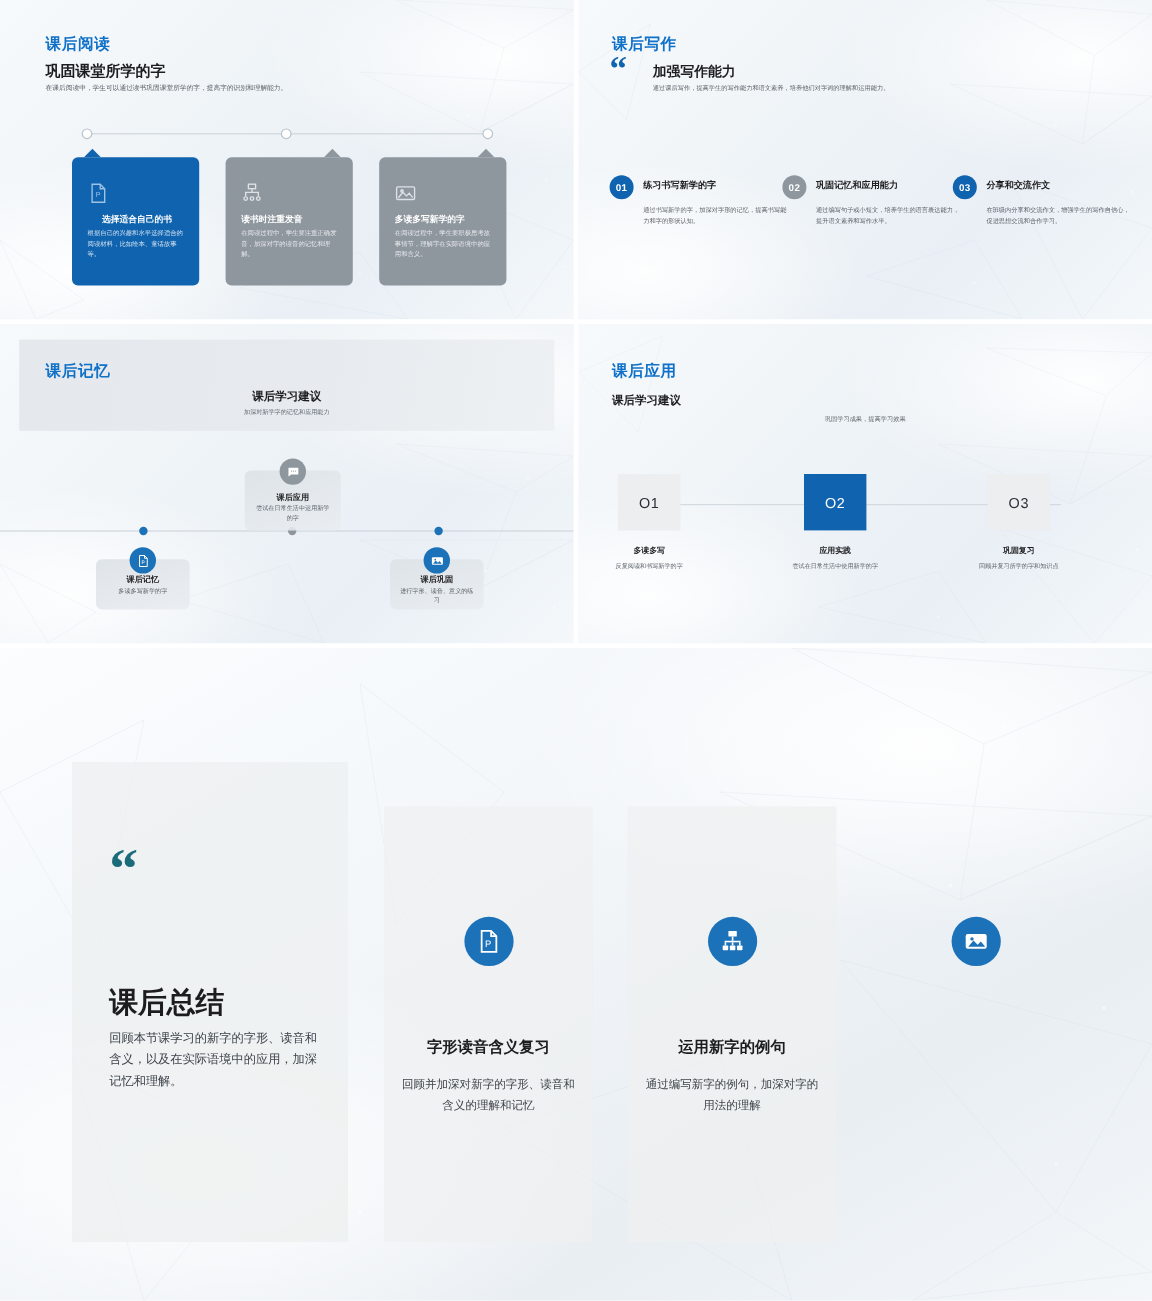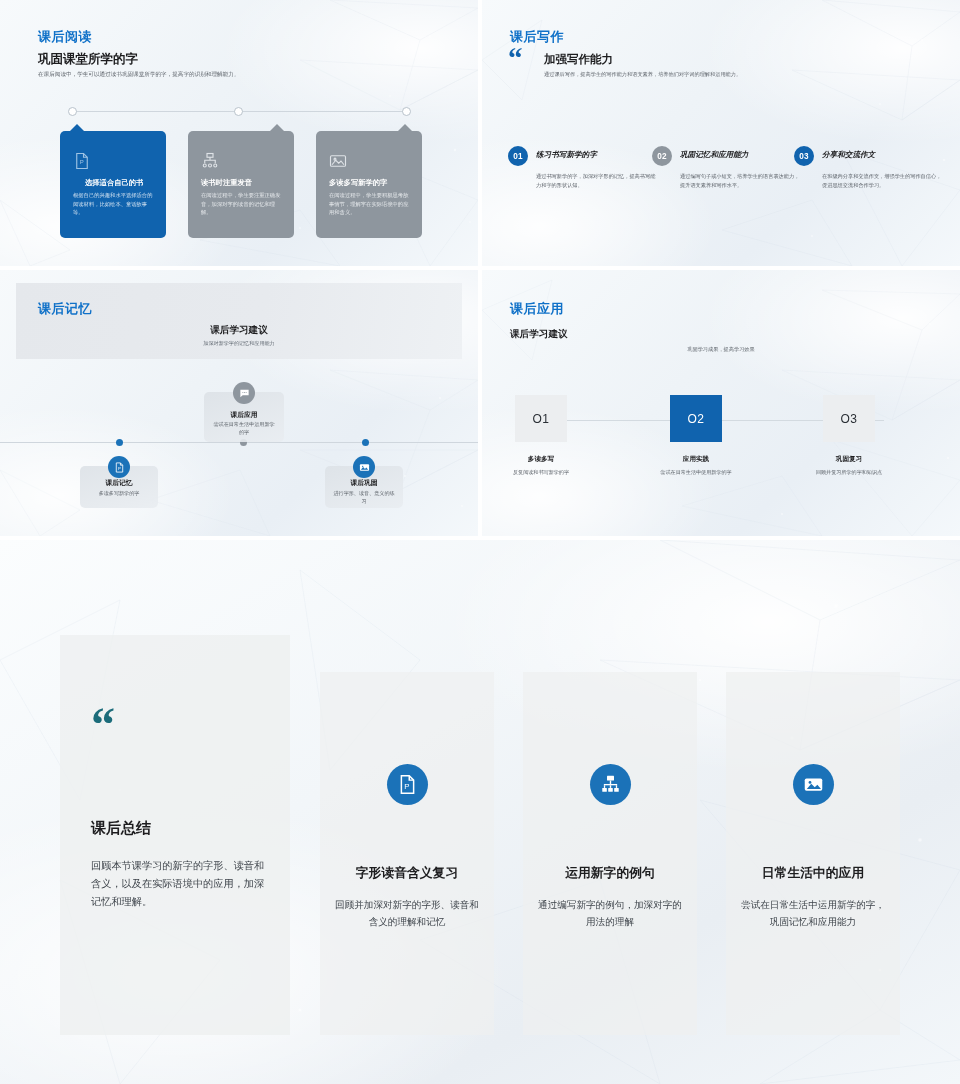--- a/index.html
+++ b/index.html
@@ -64,21 +64,21 @@
   #p2 .lead { position:absolute; left:62px; top:70px; width:270px; font-size:5.2px; color:#5b6168; line-height:1.72; }
 
   .wstep { position:absolute; top:146px; width:152px; }
   .wstep .num {
     position:absolute; left:0; top:0; width:20px; height:20px; border-radius:50%;
     color:#fff; font-size:8.2px; font-weight:bold; display:flex;
     align-items:center; justify-content:center; letter-spacing:.3px;
   }
   .wstep .num.b { background:#1063ae; }
   .wstep .num.g { background:#8e969e; }
-  .wstep .wt { position:absolute; left:28px; top:4px; font-size:7.6px; font-weight:bold; color:#1d1d1f; white-space:nowrap;font-style:italic; }
+  .wstep .wt { position:absolute; left:28px; top:4px; font-size:7.6px; font-weight:bold; color:#1d1d1f; white-space:nowrap; }
   .wstep .wd { position:absolute; left:28px; top:26px; width:124px; font-size:5.2px; color:#5b6168; line-height:1.72; }
 
   
   #p3 { left:0; top:270px; width:478px; height:266px; }
   #p3 .band {
     position:absolute; left:16px; top:13px; width:446px; height:76px;
     background:linear-gradient(100deg,#e5e8ec 0%, #e7eaee 55%, #eef1f4 100%);
   }
   #p3 .sec-title { position:absolute; left:38px; top:30px; font-size:13px; z-index:3; }
   #p3 .mh { position:absolute; left:0; right:0; top:54px; text-align:center; font-size:9.6px; font-weight:bold; color:#1d1d1f; z-index:3; }
@@ -115,21 +115,21 @@
   #p5 { left:0; top:540px; width:960px; height:544px;
     background:
       radial-gradient(ellipse 55% 45% at 80% 15%, rgba(255,255,255,.95), rgba(255,255,255,0) 62%),
       radial-gradient(ellipse 55% 50% at 18% 80%, rgba(255,255,255,.92), rgba(255,255,255,0) 64%),
       linear-gradient(150deg, #fbfdfe 0%, #f2f6f9 40%, #e9eef3 72%, #f3f7fa 100%);
   }
   .bigcard { position:absolute; left:60px; top:635px; width:230px; height:400px;
              background:rgba(238,240,240,.80); }
   .bigcard .bq { position:absolute; left:31px; top:76px; font-size:48px; line-height:.6;
                  color:#1b6c7a; font-weight:bold; font-family:"Liberation Serif", serif; }
-  .bigcard .bt { position:absolute; left:31px; top:184px; font-size:15px; font-weight:bold; color:#1d1d1f;font-family:Liberation Mono, monospace; }
+  .bigcard .bt { position:absolute; left:31px; top:184px; font-size:24px; font-weight:bold; color:#1d1d1f;font-family:Liberation Mono, monospace; }
   .bigcard .bd { position:absolute; left:31px; right:24px; top:222px; font-size:10.2px;
                  color:#3e444b; line-height:1.74; }
 
   .scard { position:absolute; top:672px; width:174px; height:363px; background:rgba(238,240,240,.72); }
   .scard .st { position:absolute; left:8px; right:8px; top:193px; text-align:center;
                font-size:12.8px; font-weight:bold; color:#1d1d1f; }
   .scard .sd { position:absolute; left:14px; right:14px; top:225px; text-align:center;
                font-size:9.6px; color:#3e444b; line-height:1.72; }
   .sbadge { position:absolute; top:764px; width:41px; height:41px; border-radius:50%;
             background:#1b72b8; display:flex; align-items:center; justify-content:center; }
@@ -404,24 +404,20 @@
       <rect x="4.4" y="11.4" width="15.2" height="1.5"></rect>
       <rect x="4.4" y="12.9" width="1.5" height="3"></rect>
         <rect x="11.2" y="12.9" width="1.6" height="3"></rect>
       <rect x="18.1" y="12.9" width="1.5" height="3"></rect>
       <rect x="2.6" y="16" width="5.2" height="4.4" rx=".6"></rect>
       <rect x="9.4" y="16" width="5.2" height="4.4" rx=".6"></rect>
       <rect x="16.2" y="16" width="5.2" height="4.4" rx=".6"></rect>
     </svg>
   </div>
 
-  <div class="scard" style="left:726px">
-    <div class="st">日常生活中的应用</div>
-    <div class="sd">尝试在日常生活中运用新学的字，巩固记忆和应用能力</div>
-  </div>
   <div class="sbadge" style="left:793px">
     <svg viewBox="0 0 24 24" width="21" height="21" fill="#ffffff">
       <rect x="2" y="5" width="20" height="14" rx="2"></rect>
       <path d="M4.4 17.2l5-6 4 4 3-3 4.2 5z" fill="#1b72b8"></path>
       <circle cx="8" cy="9.6" r="1.6" fill="#1b72b8"></circle>
     </svg>
   </div>
 
 </div>
 

